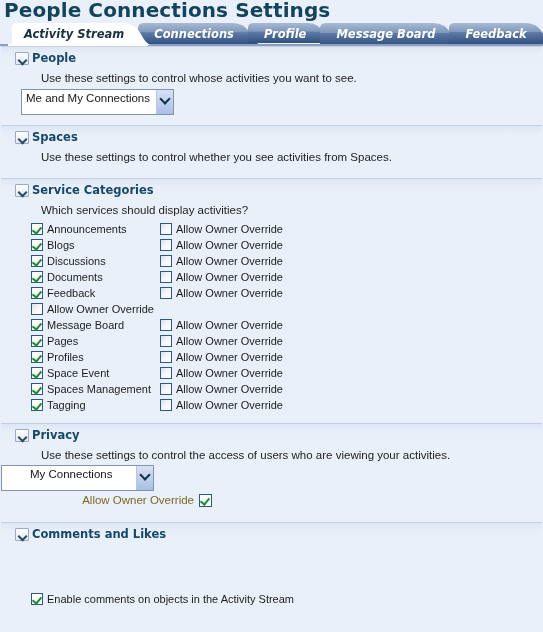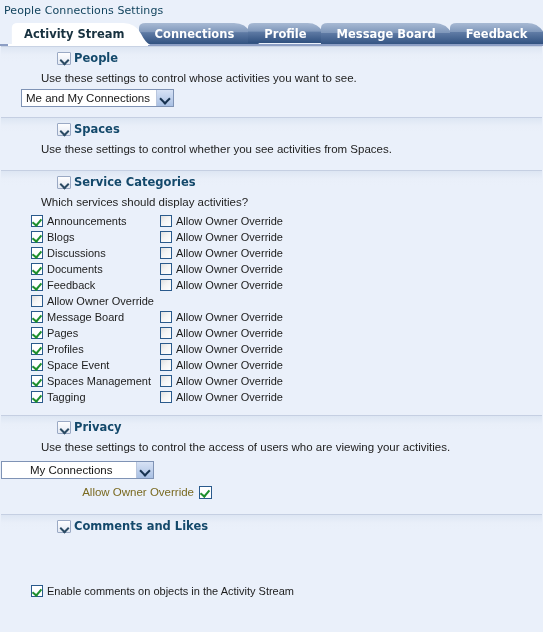--- a/index.html
+++ b/index.html
@@ -20,22 +20,22 @@
     width: 543px;
     height: 632px;
     background: #eaf0fa;
     box-sizing: border-box;
     overflow: hidden;
   }
 
   
   .page-title {
     font-family: "DejaVu Sans", sans-serif;
-    font-size: 11px;
-    font-weight: 400;
+    font-size: 20px;
+    font-weight: 700;
     color: #13445e;
     padding: 2px 0 3px 4px;
     letter-spacing: 0.1px;
     line-height: 17px;
     background: #eaf0fa;
   }
 
   
   .tabstrip {
     position: relative;
@@ -61,20 +61,21 @@
     inset: 0;
     z-index: 0;
   }
   .tab .tab-label {
     position: relative;
     z-index: 2;
     display: block;
     line-height: 24px;
     padding: 0 26px 0 16px;
     white-space: nowrap;
+    font-style: italic;
   }
   .tab.inactive .tab-label { color: #ffffff; }
   .tab.active .tab-label { color: #17313f; }
   .tab.active { z-index: 5; }
 
   .tabstrip-underline {
     position: absolute;
     left: 0; right: 0; bottom: 0;
     height: 2px;
     background: #8c9ec4;
@@ -102,21 +103,20 @@
     background: linear-gradient(to bottom, #dde6f3 0px, #e9eff9 8px, #eaf0fa 14px);
     padding: 0 0 6px 0;
   }
   .section:first-child { border-top: 1px solid #c9d3e4; }
 
   .section-header {
     display: flex;
     align-items: center;
     padding: 4px 0 2px 14px;
     gap: 3px;
-    margin-left: 42px;
   }
   .disclosure {
     display: inline-block;
     width: 14px;
     height: 13px;
     border: 1px solid #9aa9c4;
     border-radius: 1px;
     background: linear-gradient(to bottom, #fefeff 0%, #e3e9f3 100%);
     position: relative;
     flex: 0 0 auto;
@@ -148,21 +148,21 @@
     margin-left: 20px;
   }
   .section-body {
     padding: 0 0 0 20px;
   }
 
   
   .select {
     display: inline-flex;
     align-items: stretch;
-    height: 18px;
+    height: 26px;
     border: 1px solid #7f93b5;
     background: #ffffff;
     box-sizing: border-box;
     vertical-align: middle;
   }
   .select .sel-value {
     display: block;
     line-height: 16px;
     padding: 0 6px 0 4px;
     font-size: 11.5px;

